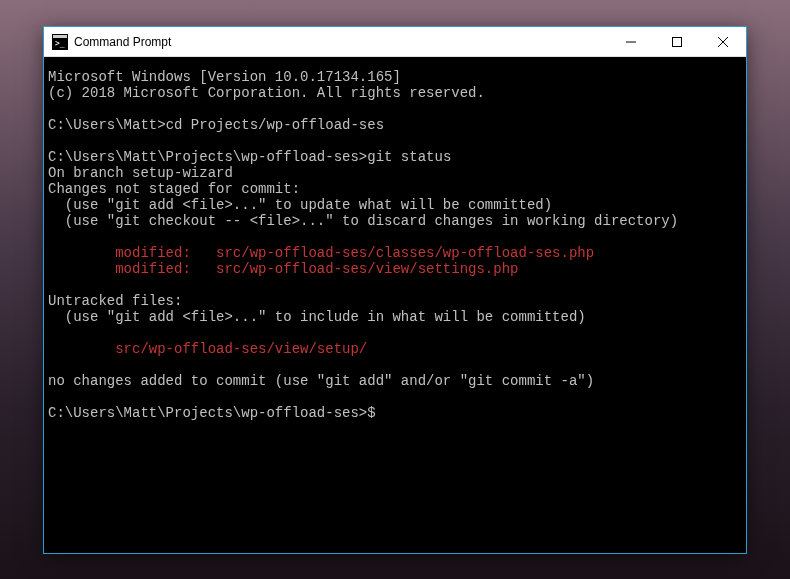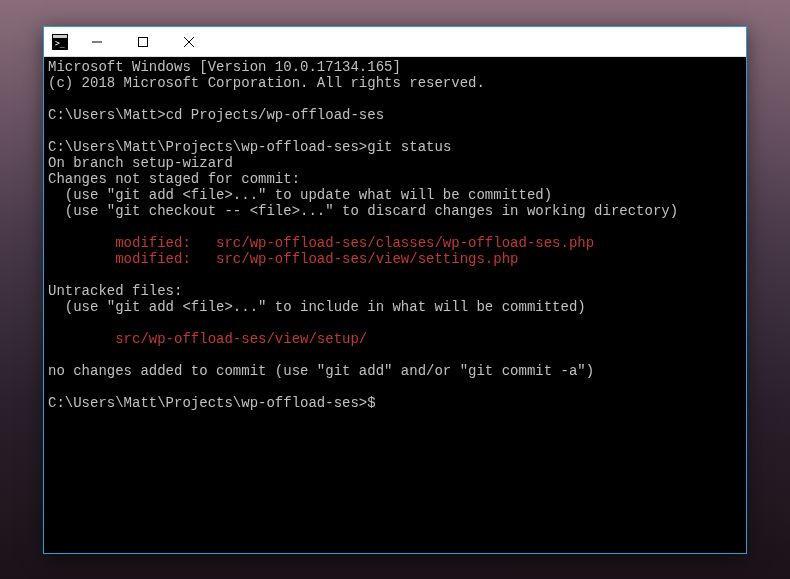--- a/index.html
+++ b/index.html
@@ -51,21 +51,21 @@
       width: 46px;
       height: 100%;
       display: flex;
       align-items: center;
       justify-content: center;
       cursor: pointer;
       font-family: 'Segoe UI', sans-serif;
     }
     .win-btn svg { width: 10px; height: 10px; }
     .terminal {
-      padding: 2px 4px;
+      padding: 12px 4px;
       font-family: Consolas, 'Courier New', monospace;
       font-size: 14px;
       line-height: 16px;
       color: #c0c0c0;
       white-space: pre;
       overflow: hidden;
       height: calc(100% - 30px);
       background: #000;
     }
     .red { color: #c23636; }
@@ -76,20 +76,21 @@
 
 <div class="window">
   <div class="titlebar">
     <span class="titlebar-icon">
       <svg viewBox="0 0 16 16">
         <rect x="0" y="0" width="16" height="16" fill="#000"></rect>
         <rect x="1" y="1" width="14" height="3" fill="#ccc"></rect>
         <text x="3" y="12" font-size="8" fill="#fff" font-family="monospace">&gt;_</text>
       </svg>
     </span>
+    <span class="titlebar-title">Command Prompt</span>
     <div class="window-controls">
       <div class="win-btn">
         <svg viewBox="0 0 10 10">
             <line x1="0" y1="5" x2="10" y2="5" stroke="#000" stroke-width="1"></line>
           </svg>
       </div>
       <div class="win-btn">
         <svg viewBox="0 0 10 10">
             <rect x="0.5" y="0.5" width="9" height="9" fill="none" stroke="#000" stroke-width="1"></rect>
           </svg>

